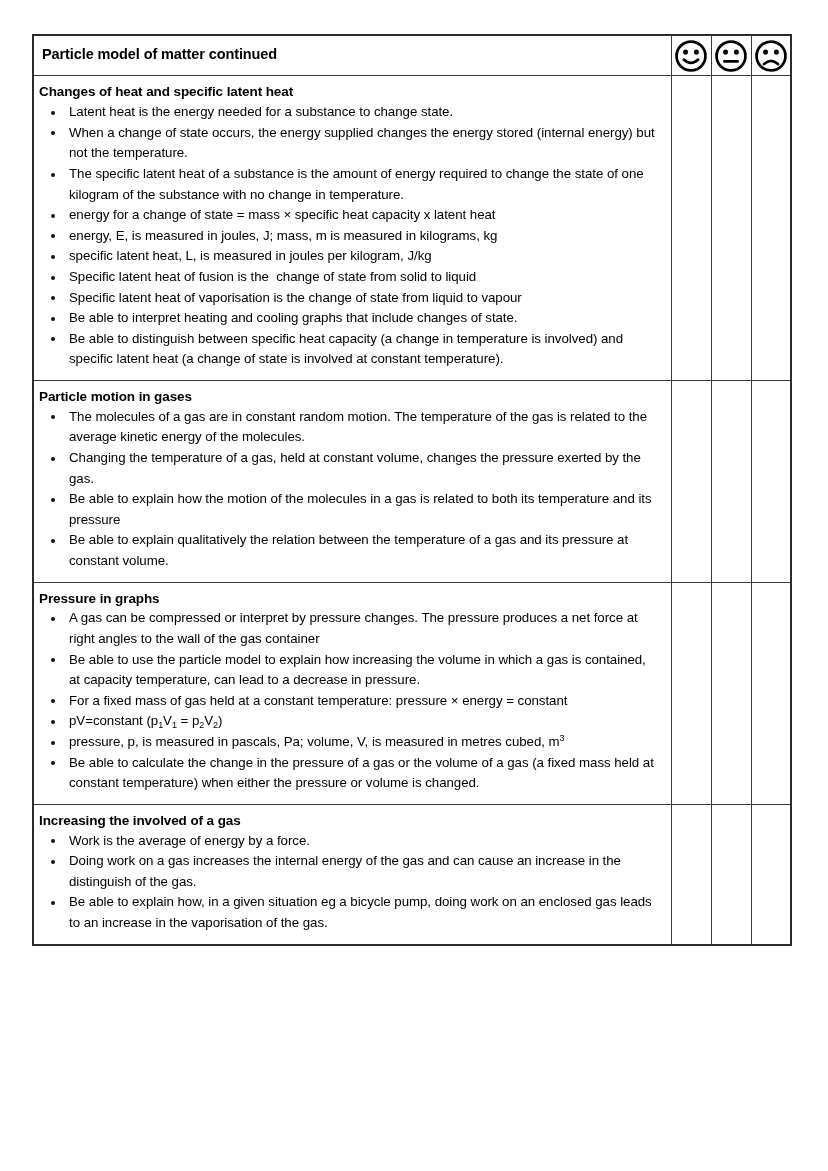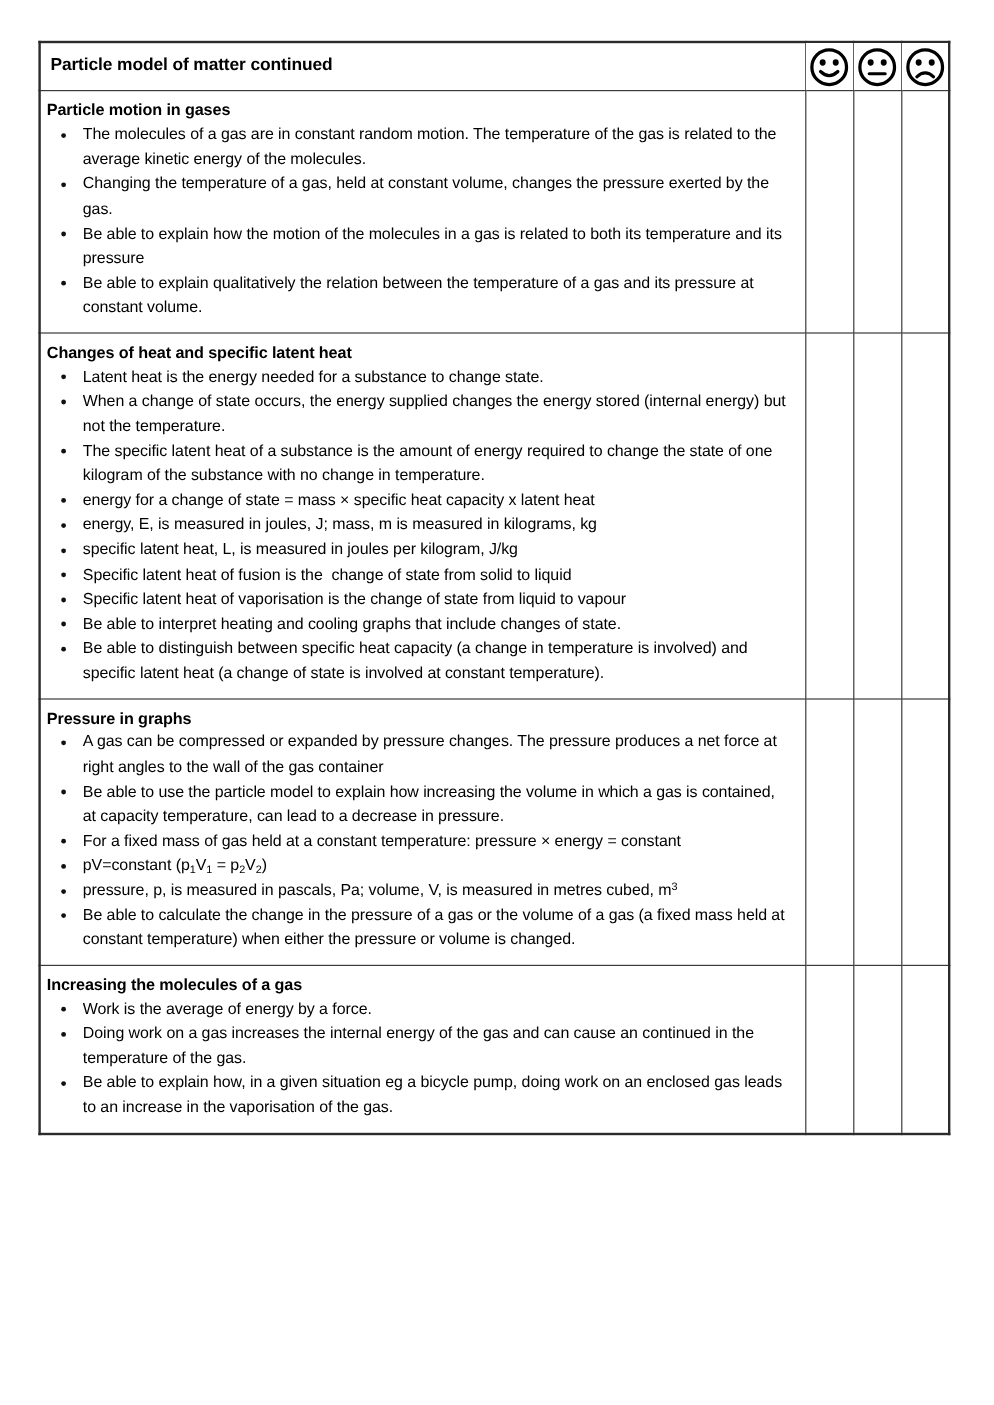--- a/index.html
+++ b/index.html
@@ -164,74 +164,74 @@
               <ellipse cx="13.6" cy="15.4" rx="2.9" ry="3.1" fill="#000000"></ellipse>
               <ellipse cx="26.4" cy="15.4" rx="2.9" ry="3.1" fill="#000000"></ellipse>
               <path d="M11.8 29.4 Q20 21.8 28.2 29.4" fill="none" stroke="#000000" stroke-width="3.1" stroke-linecap="round"></path>
             </svg>
           </span>
         </td>
       </tr>
 
     <tr class="sec-row">
           <td class="main">
-            <div class="sec-title">Particle motion in gases</div>
-            <ul class="bullets">
-              <li>The molecules of a gas are in constant random motion. The temperature of the gas is related to the average kinetic energy of the molecules.</li>
-              <li>Changing the temperature of a gas, held at constant volume, changes the pressure exerted by the gas.</li>
-              <li>Be able to explain how the motion of the molecules in a gas is related to both its temperature and its pressure</li>
-              <li>Be able to explain qualitatively the relation between the temperature of a gas and its pressure at constant volume.</li>
-            </ul>
-          </td>
-          <td class="tick"></td>
-          <td class="tick"></td>
-          <td class="tick"></td>
-        </tr>
-        <tr class="sec-row">
-          <td class="main">
             <div class="sec-title">Changes of heat and specific latent heat</div>
             <ul class="bullets">
               <li>Latent heat is the energy needed for a substance to change state.</li>
               <li>When a change of state occurs, the energy supplied changes the energy stored (internal energy) but not the temperature.</li>
               <li>The specific latent heat of a substance is the amount of energy required to change the state of one kilogram of the substance with no change in temperature.</li>
               <li>energy for a change of state = mass × specific heat capacity x latent heat</li>
               <li>energy, E, is measured in joules, J; mass, m is measured in kilograms, kg</li>
               <li>specific latent heat, L, is measured in joules per kilogram, J/kg</li>
               <li>Specific latent heat of fusion is the  change of state from solid to liquid</li>
               <li>Specific latent heat of vaporisation is the change of state from liquid to vapour</li>
               <li>Be able to interpret heating and cooling graphs that include changes of state.</li>
               <li>Be able to distinguish between specific heat capacity (a change in temperature is involved) and specific latent heat (a change of state is involved at constant temperature).</li>
             </ul>
           </td>
           <td class="tick"></td>
           <td class="tick"></td>
           <td class="tick"></td>
         </tr>
         <tr class="sec-row">
           <td class="main">
+            <div class="sec-title">Particle motion in gases</div>
+            <ul class="bullets">
+              <li>The molecules of a gas are in constant random motion. The temperature of the gas is related to the average kinetic energy of the molecules.</li>
+              <li>Changing the temperature of a gas, held at constant volume, changes the pressure exerted by the gas.</li>
+              <li>Be able to explain how the motion of the molecules in a gas is related to both its temperature and its pressure</li>
+              <li>Be able to explain qualitatively the relation between the temperature of a gas and its pressure at constant volume.</li>
+            </ul>
+          </td>
+          <td class="tick"></td>
+          <td class="tick"></td>
+          <td class="tick"></td>
+        </tr>
+        <tr class="sec-row">
+          <td class="main">
             <div class="sec-title">Pressure in graphs</div>
             <ul class="bullets">
-              <li>A gas can be compressed or expanded by pressure changes. The pressure produces a net force at right angles to the wall of the gas container</li>
+              <li>A gas can be compressed or interpret by pressure changes. The pressure produces a net force at right angles to the wall of the gas container</li>
               <li>Be able to use the particle model to explain how increasing the volume in which a gas is contained, at capacity temperature, can lead to a decrease in pressure.</li>
               <li>For a fixed mass of gas held at a constant temperature: pressure × energy = constant</li>
               <li>pV=constant (p<sub>1</sub>V<sub>1</sub> = p<sub>2</sub>V<sub>2</sub>)</li>
               <li>pressure, p, is measured in pascals, Pa; volume, V, is measured in metres cubed, m<sup>3</sup></li>
               <li>Be able to calculate the change in the pressure of a gas or the volume of a gas (a fixed mass held at constant temperature) when either the pressure or volume is changed.</li>
             </ul>
           </td>
           <td class="tick"></td>
           <td class="tick"></td>
           <td class="tick"></td>
         </tr>
         <tr class="sec-row">
           <td class="main">
-            <div class="sec-title">Increasing the molecules of a gas</div>
+            <div class="sec-title">Increasing the involved of a gas</div>
             <ul class="bullets">
               <li>Work is the average of energy by a force.</li>
-              <li>Doing work on a gas increases the internal energy of the gas and can cause an continued in the temperature of the gas.</li>
+              <li>Doing work on a gas increases the internal energy of the gas and can cause an increase in the distinguish of the gas.</li>
               <li>Be able to explain how, in a given situation eg a bicycle pump, doing work on an enclosed gas leads to an increase in the vaporisation of the gas.</li>
             </ul>
           </td>
           <td class="tick"></td>
           <td class="tick"></td>
           <td class="tick"></td>
         </tr>
       </tbody>
   </table>
 

